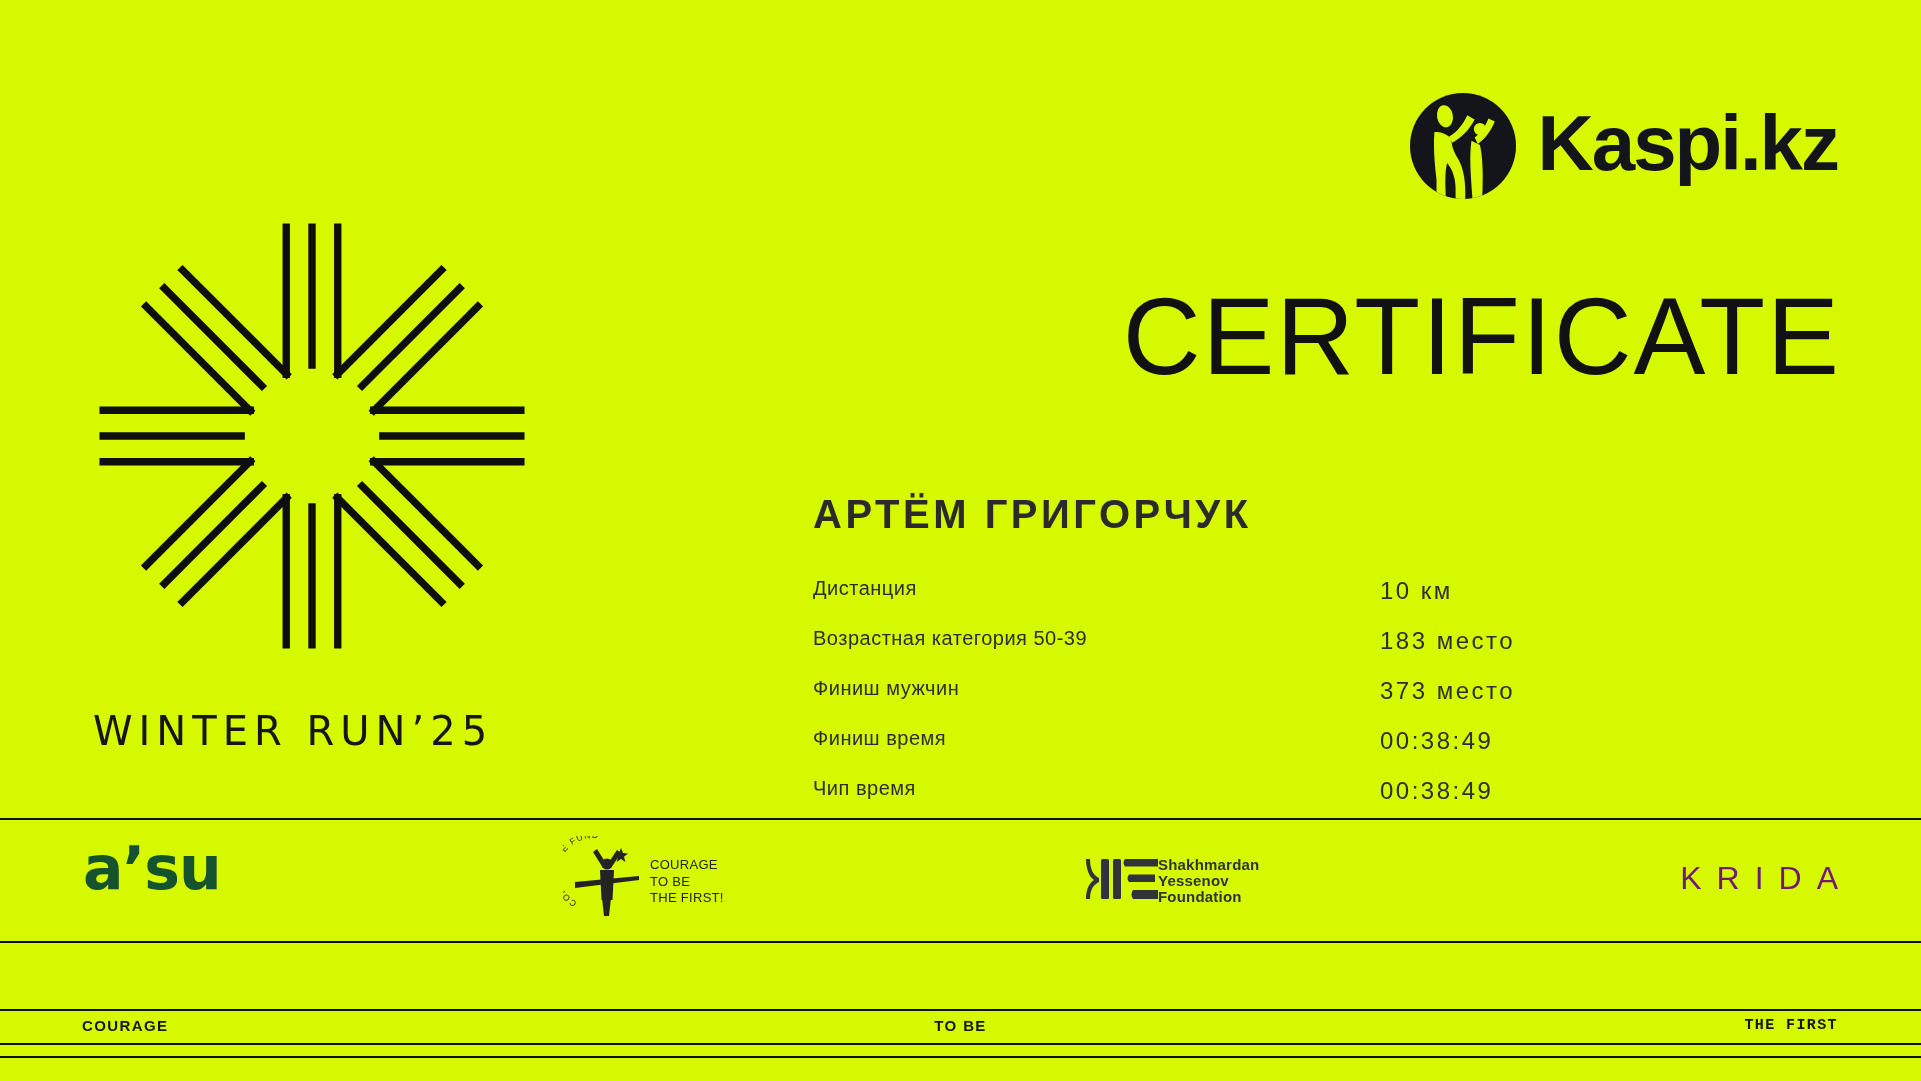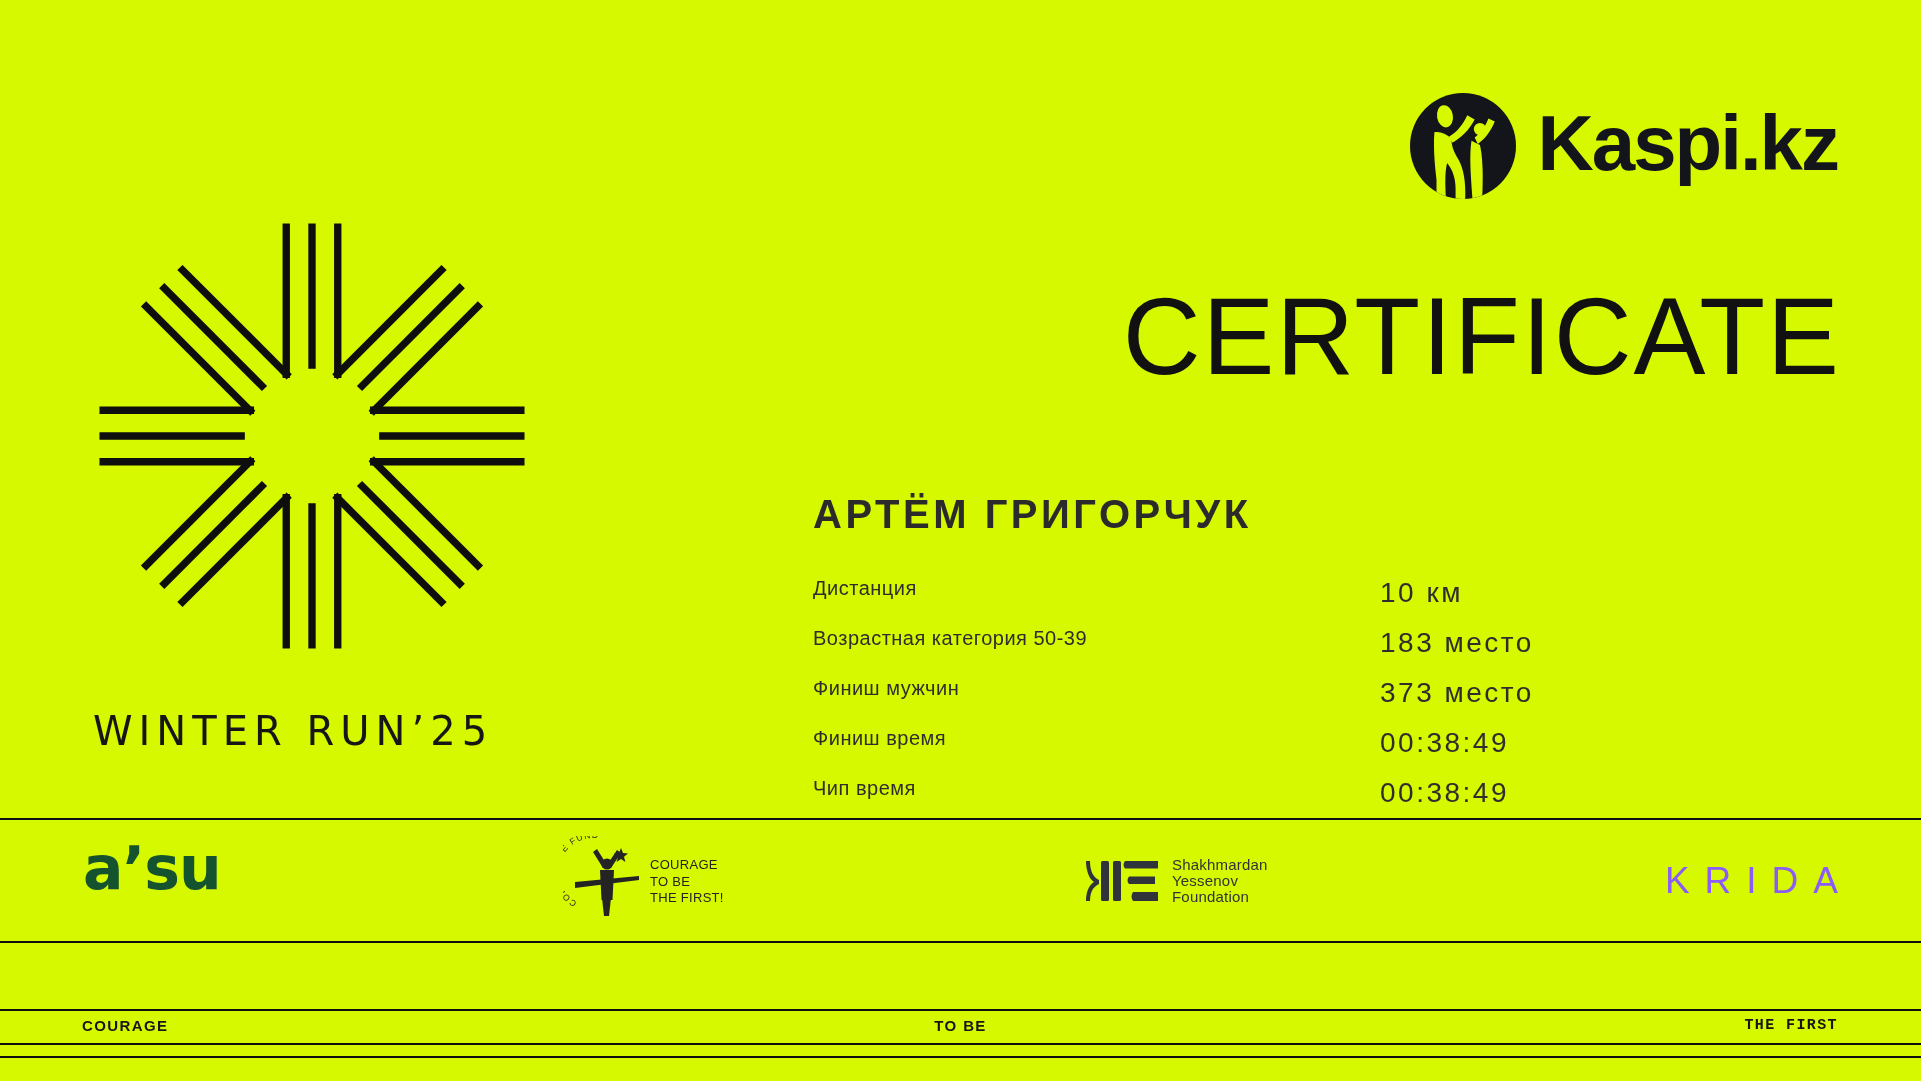--- a/index.html
+++ b/index.html
@@ -35,46 +35,46 @@
   }
   
   .recipient{
     position:absolute;left:813px;top:492px;
     font-size:40px;font-weight:700;letter-spacing:3.5px;color:var(--soft);white-space:nowrap;
   }
   
   .stats{position:absolute;left:813px;top:577px;width:800px;}
   .stat-row{display:flex;height:50px;align-items:flex-start;}
   .stat-label{width:567px;font-size:20px;letter-spacing:0.5px;color:#2e2e2e;}
-  .stat-value{font-size:28px;letter-spacing:2.5px;color:#2e2e2e;}
+  .stat-value{font-size:24px;letter-spacing:2.5px;color:#2e2e2e;}
   
   .hline{position:absolute;left:0;width:1921px;background:var(--ink);}
   .d1{top:818px;height:2px;}
   .d2{top:941px;height:2px;}
   .d3{top:1009px;height:2px;}
   .d4{top:1043px;height:2px;}
   .d5{top:1056px;height:2px;}
   
   .asu{
     position:absolute;left:83px;top:838px;
     font-size:60px;font-weight:700;letter-spacing:-1px;color:#14532d;
     font-family:"DejaVu Sans",sans-serif;line-height:1;
   }
   .courage-badge{position:absolute;left:563px;top:836px;}
   .courage-text{
     position:absolute;left:650px;top:857px;
     font-size:13px;line-height:16.5px;letter-spacing:0.3px;color:#242424;white-space:pre-line;
   }
-  .yessenov{position:absolute;left:1086px;top:857px;display:flex;gap:14px;align-items:flex-end;}
+  .yessenov{position:absolute;left:1086px;top:857px;display:flex;align-items:center;font-weight:bold;}
   .yessenov-text{
     font-size:15px;line-height:16px;color:var(--logo-ink);letter-spacing:0.2px;
   }
   .krida{
     position:absolute;right:68px;top:860px;
-    font-size:37px;font-weight:400;letter-spacing:15px;color:#8b5cf6;white-space:nowrap;
+    font-size:32px;font-weight:400;letter-spacing:15px;color:#701a75;white-space:nowrap;
   }
   
   .footer-word{position:absolute;top:1017px;font-size:15px;font-weight:700;letter-spacing:1.4px;color:#161616;}
   .fw-left{left:82px;}
   .fw-center{left:50%;transform:translateX(-50%);}
   .fw-right{right:83px;font-family:Liberation Mono, monospace;}
 </style>
 </head>
 <body>
 

